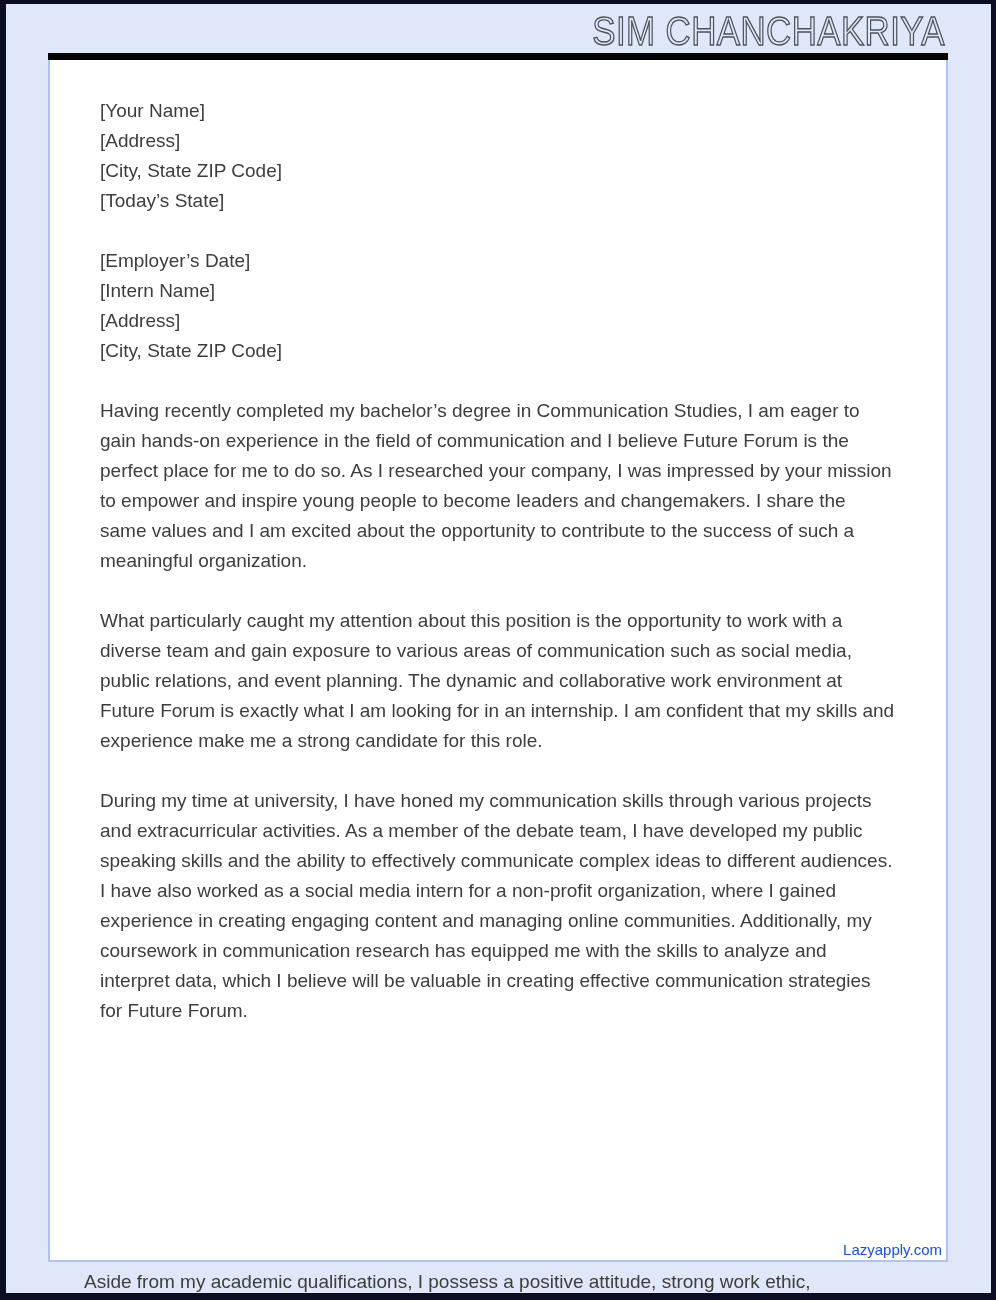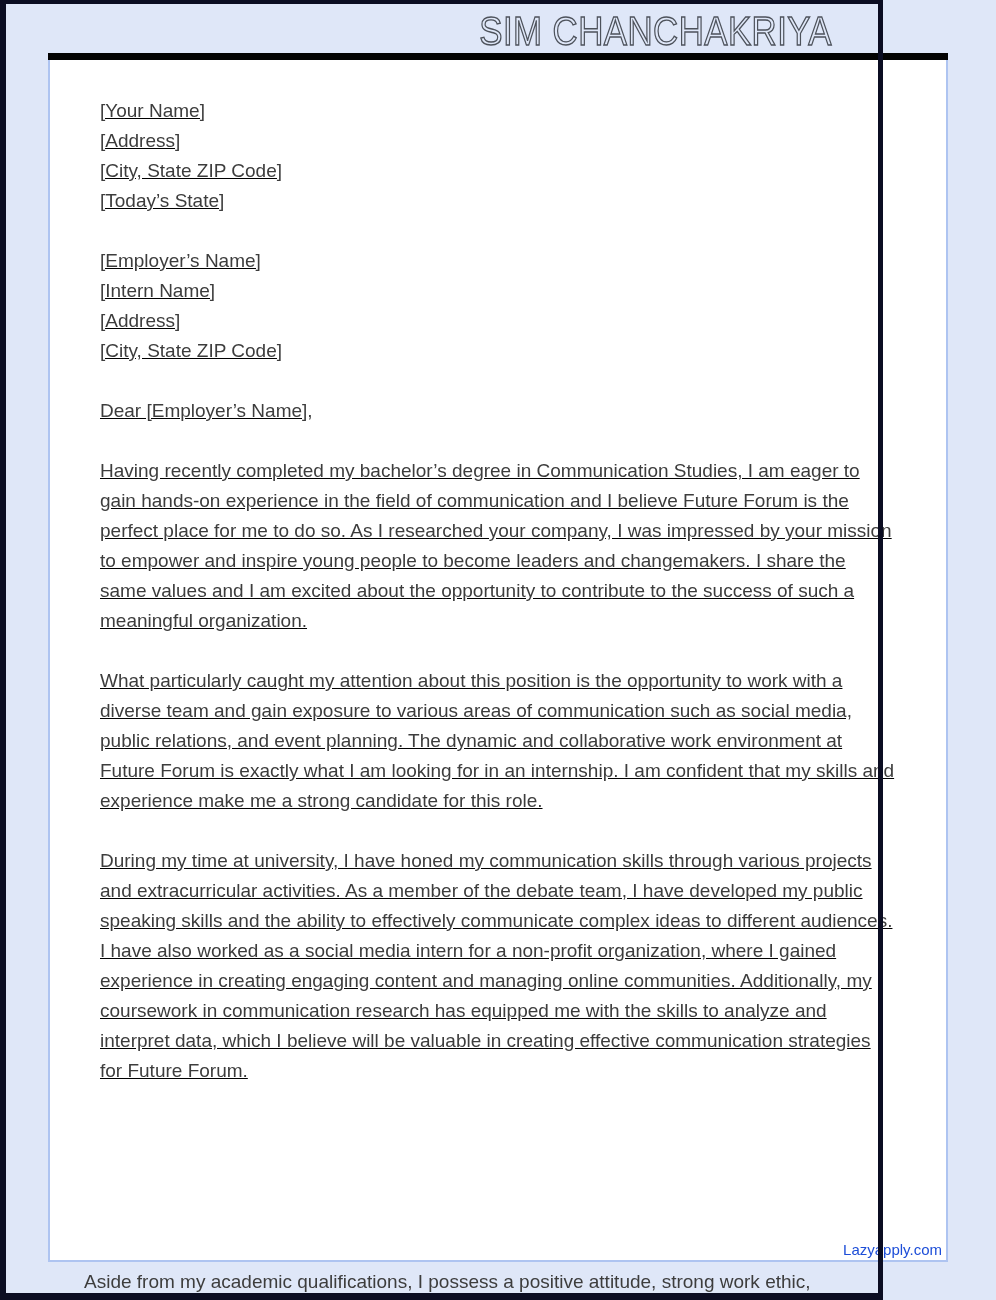--- a/index.html
+++ b/index.html
@@ -7,21 +7,21 @@
     margin: 0;
     padding: 0;
     width: 996px;
     height: 1300px;
     overflow: hidden;
     background: #dfe7f8;
     font-family: "Liberation Sans", sans-serif;
   }
   .canvas {
     position: relative;
-    width: 883px;
+    width: 996px;
     height: 1300px;
     background: #dfe7f8;
   }
   
   .frame {
     position: absolute;
     inset: 0;
     border-style: solid;
     border-color: #0b0d22;
     border-width: 4px 5px 7px 6px;
@@ -58,21 +58,20 @@
     position: absolute;
     left: 48px;
     top: 60px;
     width: 900px;
     height: 1202px;
     background: #ffffff;
     border: 2px solid #aec4f1;
     border-top: none;
     padding: 36px 50px 0 50px;
     z-index: 2;
-    text-decoration: underline;
   }
   .block { margin-bottom: 30px; }
   .line, .paragraph, .salutation, .overflow-line {
     font-size: 19px;
     line-height: 30px;
     color: #3d3d3d;
   }
   .paragraph { margin: 0 0 30px 0; }
   .salutation { margin-bottom: 30px; }
   .watermark {
@@ -104,27 +103,26 @@
   <div class="page">
 
     <div class="block">
         <div class="line">[Your Name]</div>
         <div class="line">[Address]</div>
         <div class="line">[City, State ZIP Code]</div>
         <div class="line">[Today’s State]</div>
       </div>
 
     <div class="block">
-        <div class="line">[Employer’s Name]</div>
+        <div class="line">[Employer’s Date]</div>
         <div class="line">[Intern Name]</div>
         <div class="line">[Address]</div>
         <div class="line">[City, State ZIP Code]</div>
       </div>
 
-    <div class="salutation">Dear [Employer’s Name],</div>
 
     <div>
         <div class="paragraph">Having recently completed my bachelor’s degree in Communication Studies, I am eager to gain hands-on experience in the field of communication and I believe Future Forum is the perfect place for me to do so. As I researched your company, I was impressed by your mission to empower and inspire young people to become leaders and changemakers. I share the same values and I am excited about the opportunity to contribute to the success of such a meaningful organization.</div>
         <div class="paragraph">What particularly caught my attention about this position is the opportunity to work with a diverse team and gain exposure to various areas of communication such as social media, public relations, and event planning. The dynamic and collaborative work environment at Future Forum is exactly what I am looking for in an internship. I am confident that my skills and experience make me a strong candidate for this role.</div>
         <div class="paragraph">During my time at university, I have honed my communication skills through various projects and extracurricular activities. As a member of the debate team, I have developed my public speaking skills and the ability to effectively communicate complex ideas to different audiences. I have also worked as a social media intern for a non-profit organization, where I gained experience in creating engaging content and managing online communities. Additionally, my coursework in communication research has equipped me with the skills to analyze and interpret data, which I believe will be valuable in creating effective communication strategies for Future Forum.</div>
       </div>
 
     <div class="watermark">Lazyapply.com</div>
 
   </div>

